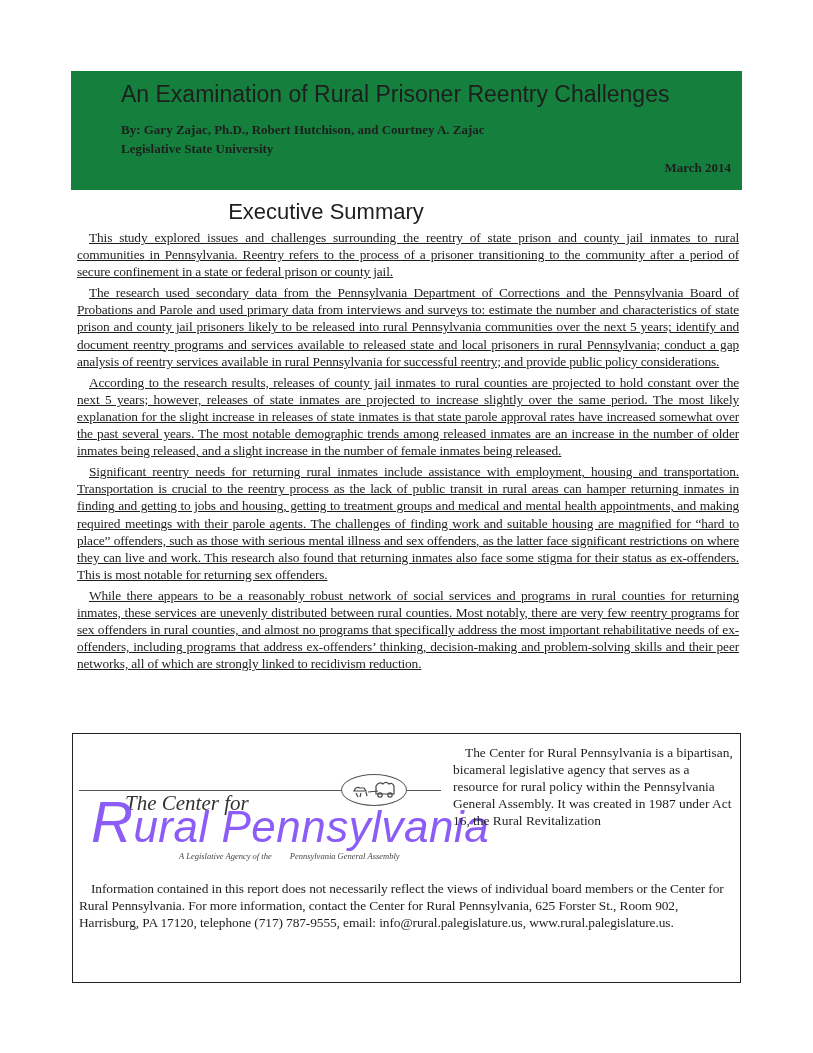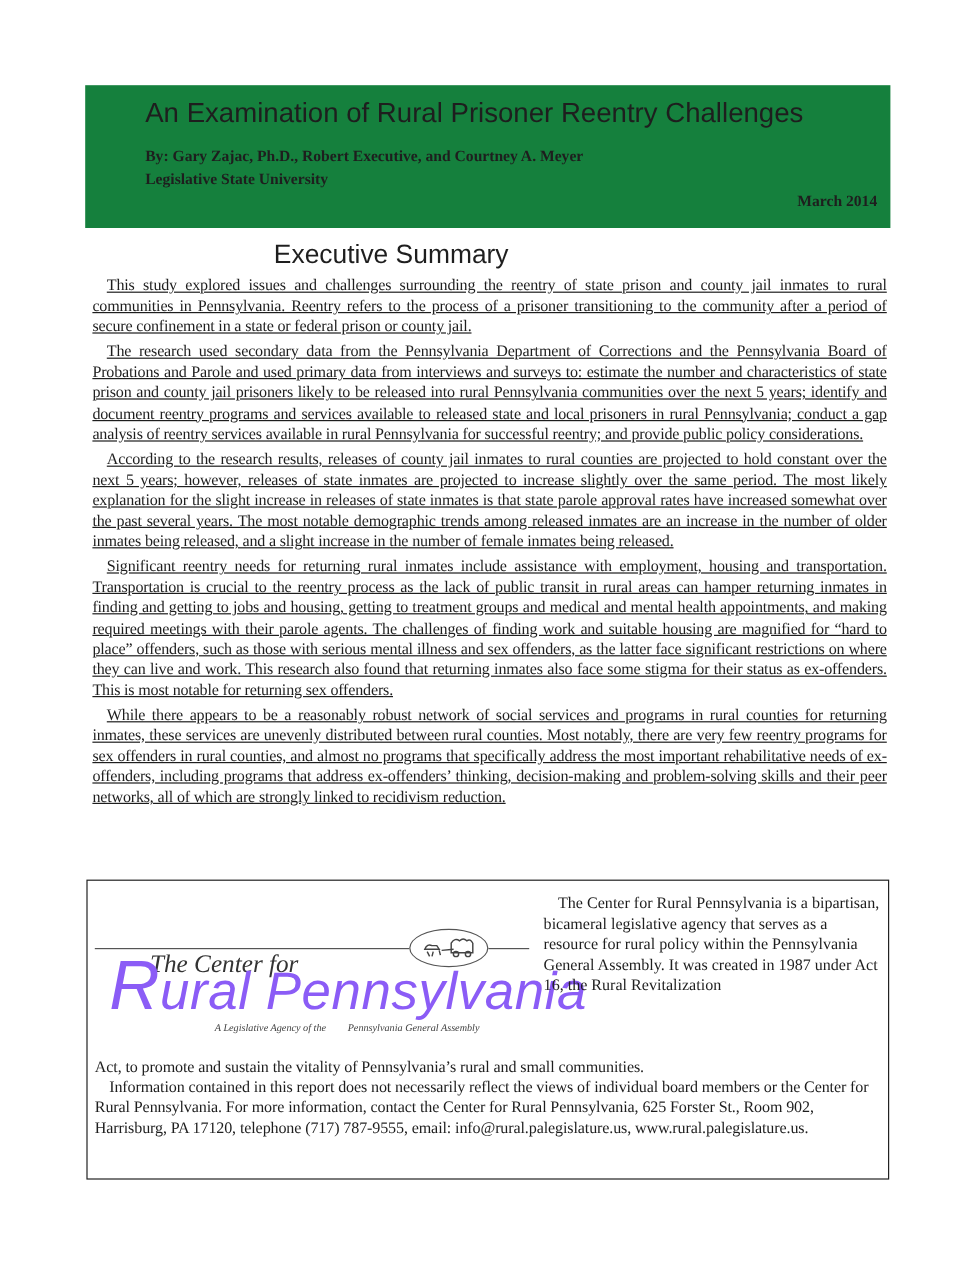--- a/index.html
+++ b/index.html
@@ -69,21 +69,21 @@
   }
   .footer-bottom p { margin: 0; text-indent: 12px; }
   .footer-bottom p.cont { text-indent: 0; }
 </style>
 </head>
 <body>
 
 <div class="header-box">
   <div class="header-title">An Examination of Rural Prisoner Reentry Challenges</div>
   <div class="header-authors">
-    <div>By: Gary Zajac, Ph.D., Robert Executive, and Courtney A. Meyer</div>
+    <div>By: Gary Zajac, Ph.D., Robert Hutchison, and Courtney A. Zajac</div>
     <div>Legislative State University</div>
   </div>
   <div class="header-date">March 2014</div>
 </div>
 
 <div class="section-title">Executive Summary</div>
 
 <div class="body-text">
   <p>This study explored issues and challenges surrounding the reentry of state prison and county jail inmates to rural communities in Pennsylvania. Reentry refers to the process of a prisoner transitioning to the community after a period of secure confinement in a state or federal prison or county jail.</p>
   <p>The research used secondary data from the Pennsylvania Department of Corrections and the Pennsylvania Board of Probations and Parole and used primary data from interviews and surveys to: estimate the number and charac­teristics of state prison and county jail prisoners likely to be released into rural Pennsylvania communities over the next 5 years; identify and document reentry programs and services available to released state and local prisoners in rural Pennsylvania; conduct a gap analysis of reentry services available in rural Pennsylvania for successful reentry; and provide public policy considerations.</p>
@@ -111,16 +111,15 @@
     <div class="logo-rule-right"></div>
     <div class="logo-big"><span class="cap">R</span><span>ural Pennsylvania</span></div>
     <div class="logo-tag"><span>A Legislative Agency of the</span><span class="gap"></span><span>Pennsylvania General Assembly</span></div>
   </div>
 
   <div class="sponsor-text">
     <p>The Center for Rural Pennsylvania is a bipartisan, bicameral legislative agency that serves as a resource for rural policy within the Pennsylvania General Assembly. It was created in 1987 under Act 16, the Rural Revitalization</p>
   </div>
 
   <div class="footer-bottom">
-    <p class="cont">Act, to promote and sustain the vitality of Pennsylvania’s rural and small communities.</p>
     <p>Information contained in this report does not necessarily reflect the views of individual board members or the Center for Rural Pennsylvania. For more information, contact the Center for Rural Pennsylvania, 625 Forster St., Room 902, Harrisburg, PA 17120, telephone (717) 787-9555, email: info@rural.palegislature.us, www.rural.palegislature.us.</p>
   </div>
 </div>
 
 </body></html>

